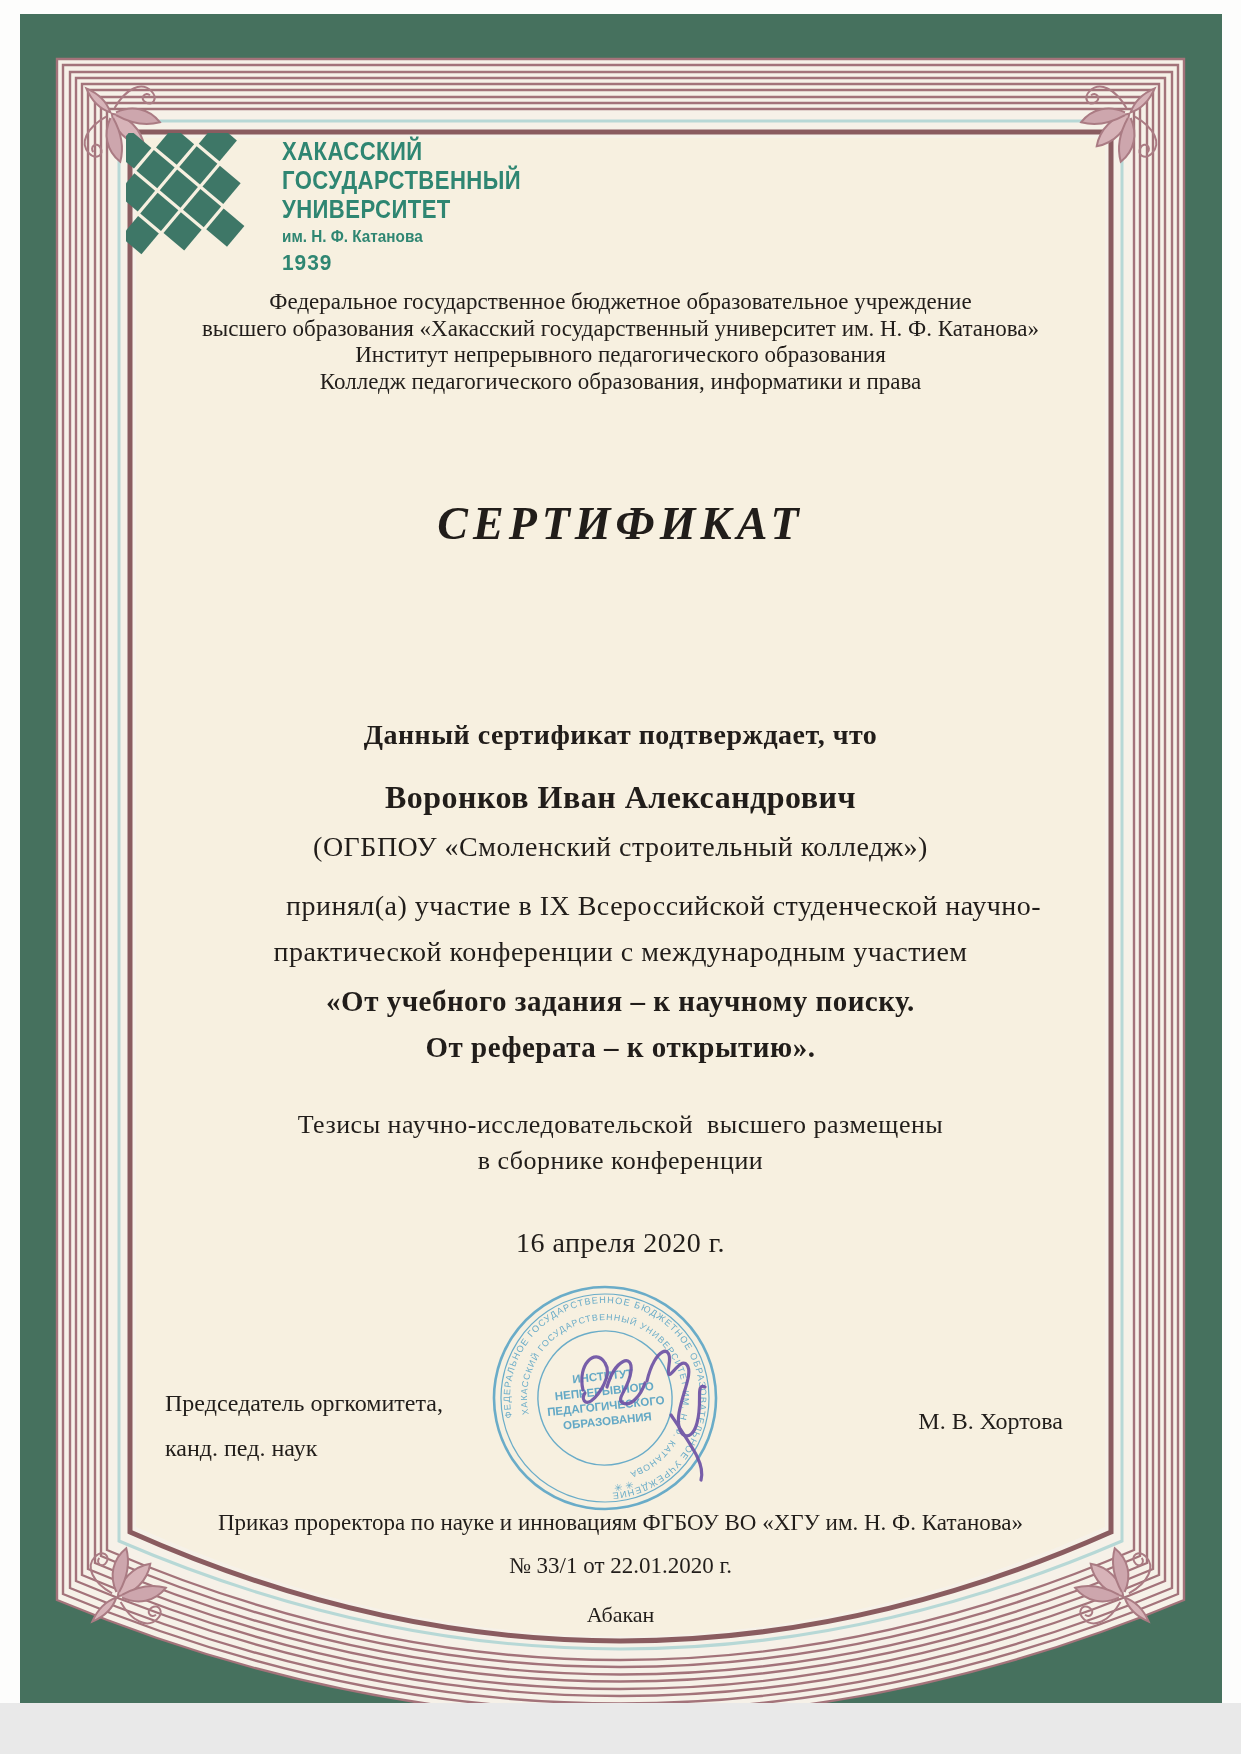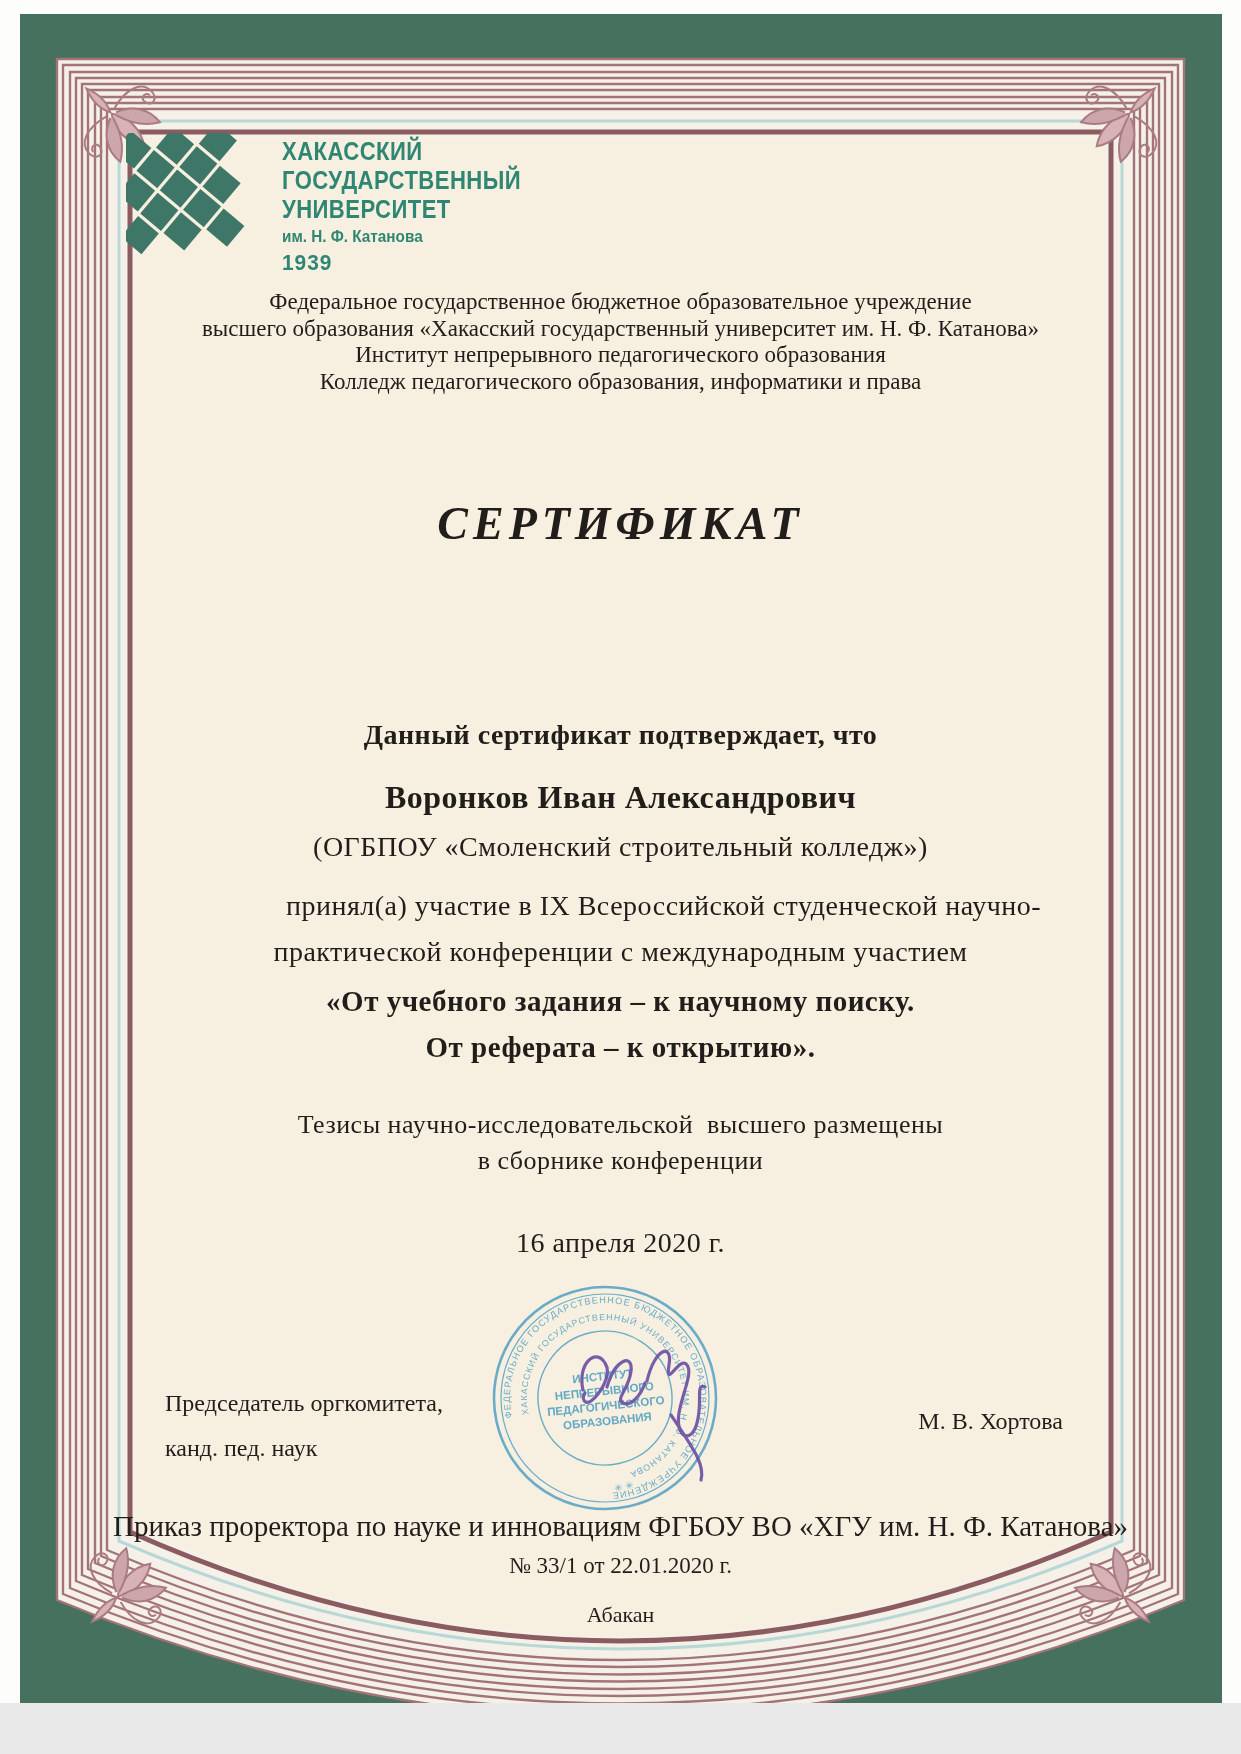--- a/index.html
+++ b/index.html
@@ -29,21 +29,21 @@
   .t-conf2{top:1031px;font-size:29px;font-weight:bold;letter-spacing:.5px;}
   .t-thes1{top:1110px;font-size:26px;letter-spacing:.5px;}
   .t-thes2{top:1146px;font-size:26px;letter-spacing:.5px;}
   .t-date{top:1227px;font-size:28px;letter-spacing:.5px;}
   
   .sig-left{position:absolute;left:165px;top:1381px;font-size:24px;line-height:45px;}
   .sig-right{position:absolute;right:178px;top:1408px;font-size:24px;}
   .stamp{position:absolute;left:485px;top:1278px;}
   .autograph{position:absolute;left:555px;top:1295px;}
   
-  .t-order1{top:1510px;font-size:29px;}
+  .t-order1{top:1510px;font-size:23px;}
   .t-order2{top:1553px;font-size:23px;}
   .t-city{top:1602px;font-size:22px;}
 </style>
 </head>
 <body>
 
 <div class="page">
 
   <svg class="frame" width="1241" height="1754" viewBox="0 0 1241 1754" aria-hidden="true">
     <defs>

